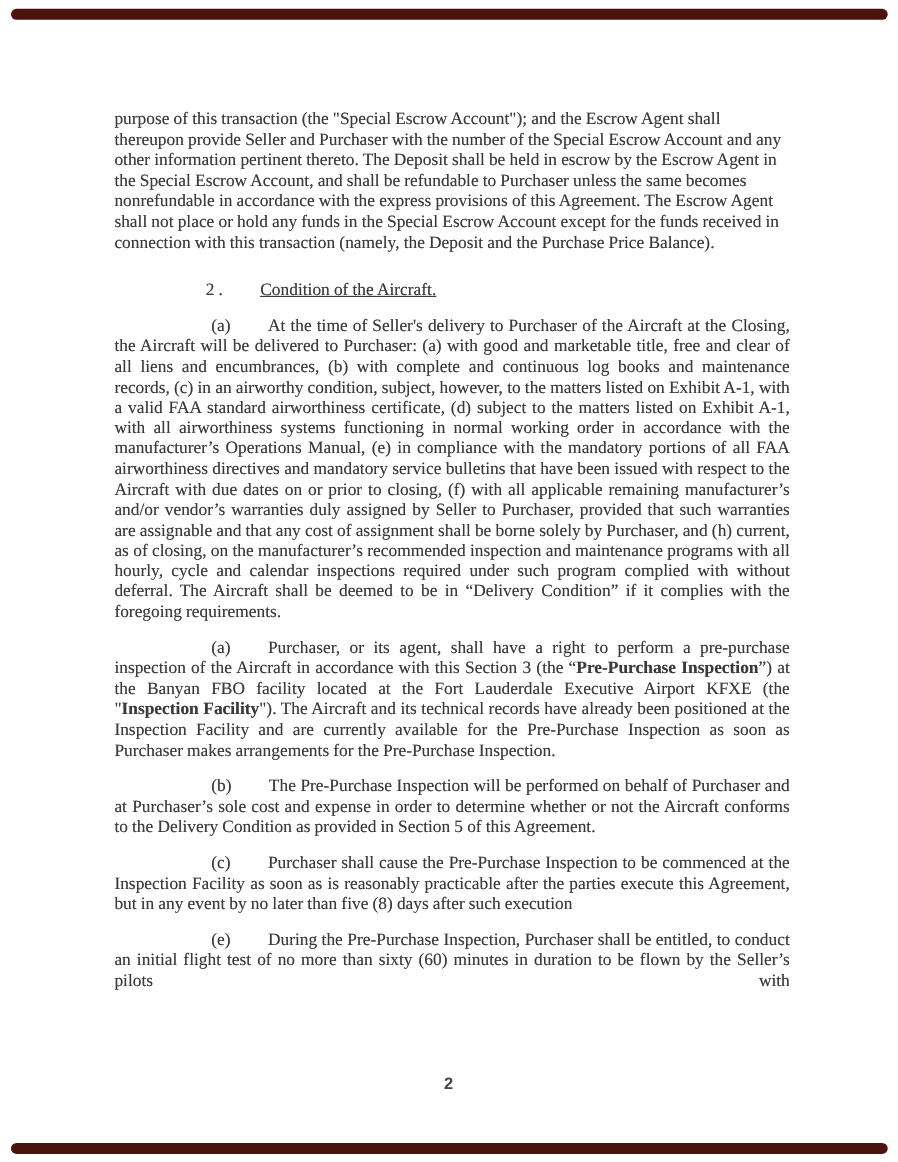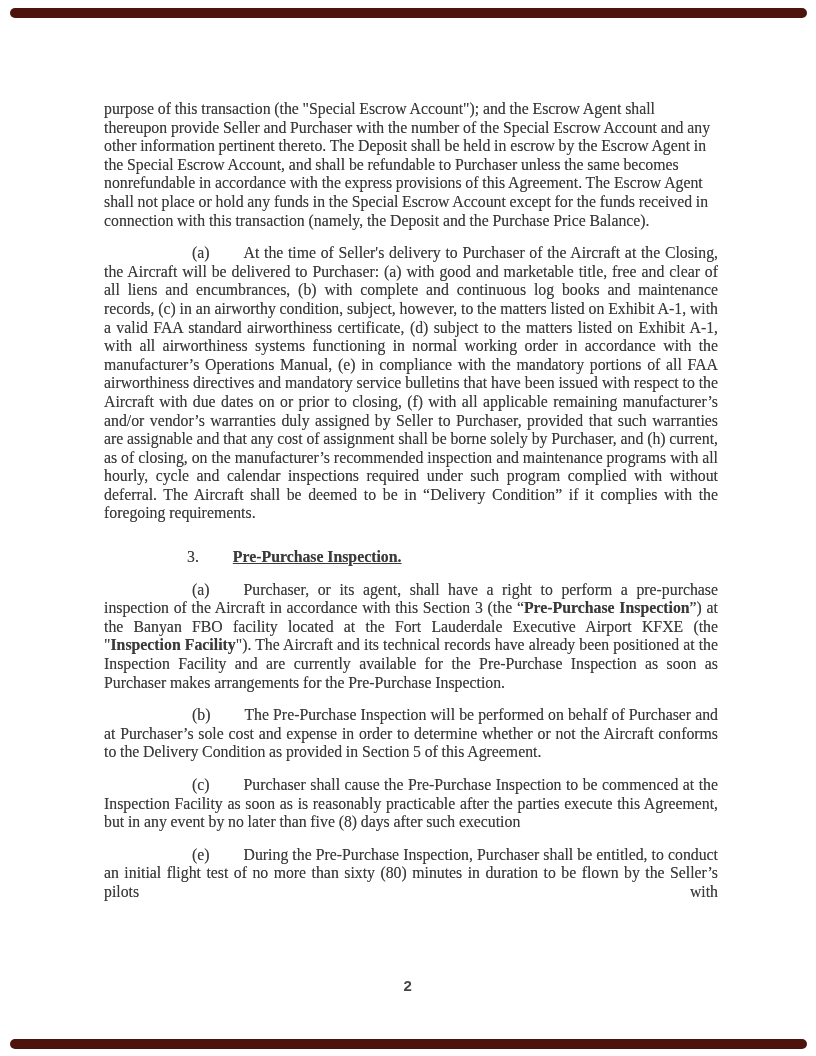--- a/index.html
+++ b/index.html
@@ -50,31 +50,31 @@
 </head>
 <body style="color: rgb(58, 58, 58);">
 
 <div class="scan-bar top" style="background: rgb(77, 19, 13);"></div>
 <div class="scan-bar bottom" style="background: rgb(77, 19, 13);"></div>
 
 <div class="doc">
 
   <p class="para ragged">purpose of this transaction (the "Special Escrow Account"); and the Escrow Agent shall thereupon provide Seller and Purchaser with the number of the Special Escrow Account and any other information pertinent thereto. The Deposit shall be held in escrow by the Escrow Agent in the Special Escrow Account, and shall be refundable to Purchaser unless the same becomes nonrefundable in accordance with the express provisions of this Agreement. The Escrow Agent shall not place or hold any funds in the Special Escrow Account except for the funds received in connection with this transaction (namely, the Deposit and the Purchase Price Balance).</p>
 
+  <div class="heading">
+    <span class="num-indent"></span><span>2 .</span><span class="tab"></span><span class="u">Condition of the Aircraft.</span>
+  </div>
 
   <div id="sec2-paras">
       <p class="para body-para"><span class="indent"></span><span>(a)</span><span class="tab"></span><span>At the time of Seller's delivery to Purchaser of the Aircraft at the Closing, the Aircraft will be delivered to Purchaser: (a) with good and marketable title, free and clear of all liens and encumbrances, (b) with complete and continuous log books and maintenance records, (c) in an airworthy condition, subject, however, to the matters listed on Exhibit A-1, with a valid FAA standard airworthiness certificate, (d) subject to the matters listed on Exhibit A-1, with all airworthiness systems functioning in normal working order in accordance with the manufacturer’s Operations Manual, (e) in compliance with the mandatory portions of all FAA airworthiness directives and mandatory service bulletins that have been issued with respect to the Aircraft with due dates on or prior to closing, (f) with all applicable remaining manufacturer’s and/or vendor’s warranties duly assigned by Seller to Purchaser, provided that such warranties are assignable and that any cost of assignment shall be borne solely by Purchaser, and (h) current, as of closing, on the manufacturer’s recommended inspection and maintenance programs with all hourly, cycle and calendar inspections required under such program complied with without deferral.  The Aircraft shall be deemed to be in “Delivery Condition” if it complies with the foregoing requirements.</span></p>
     </div>
 
-  <div class="heading">
-    <span class="num-indent"></span><span>3.</span><span class="tab"></span><span class="u b">Pre-Purchase Inspection.</span>
-  </div>
 
   <div id="sec3-paras">
       <p class="para body-para"><span class="indent"></span><span>(a)</span><span class="tab"></span><span>Purchaser, or its agent, shall have a right to perform a pre-purchase inspection of the Aircraft in accordance with this Section 3 (the “</span><span class="b">Pre-Purchase Inspection</span><span>”) at the Banyan FBO facility located at the Fort Lauderdale Executive Airport KFXE (the "</span><span class="b">Inspection Facility</span><span>").  The Aircraft and its technical records have already been positioned at the Inspection Facility and are currently available for the Pre-Purchase Inspection as soon as Purchaser makes arrangements for the Pre-Purchase Inspection.</span></p>
       <p class="para body-para"><span class="indent"></span><span>(b)</span><span class="tab"></span><span>The Pre-Purchase Inspection will be performed on behalf of Purchaser and at Purchaser’s sole cost and expense in order to determine whether or not the Aircraft conforms to the Delivery Condition as provided in Section 5 of this Agreement.</span></p>
       <p class="para body-para"><span class="indent"></span><span>(c)</span><span class="tab"></span><span>Purchaser shall cause the Pre-Purchase Inspection to be commenced at the Inspection Facility as soon as is reasonably practicable after the parties execute this Agreement, but in any event by no later than five (8) days after such execution</span></p>
-      <p class="para body-para"><span class="indent"></span><span>(e)</span><span class="tab"></span><span>During the Pre-Purchase Inspection, Purchaser shall be entitled, to conduct an initial flight test of no more than sixty (80) minutes in duration to be flown by the Seller’s pilots with</span></p>
+      <p class="para body-para"><span class="indent"></span><span>(e)</span><span class="tab"></span><span>During the Pre-Purchase Inspection, Purchaser shall be entitled, to conduct an initial flight test of no more than sixty (60) minutes in duration to be flown by the Seller’s pilots with</span></p>
     </div>
 
 </div>
 
 <div class="pageno">2</div>
 
 </body></html>

